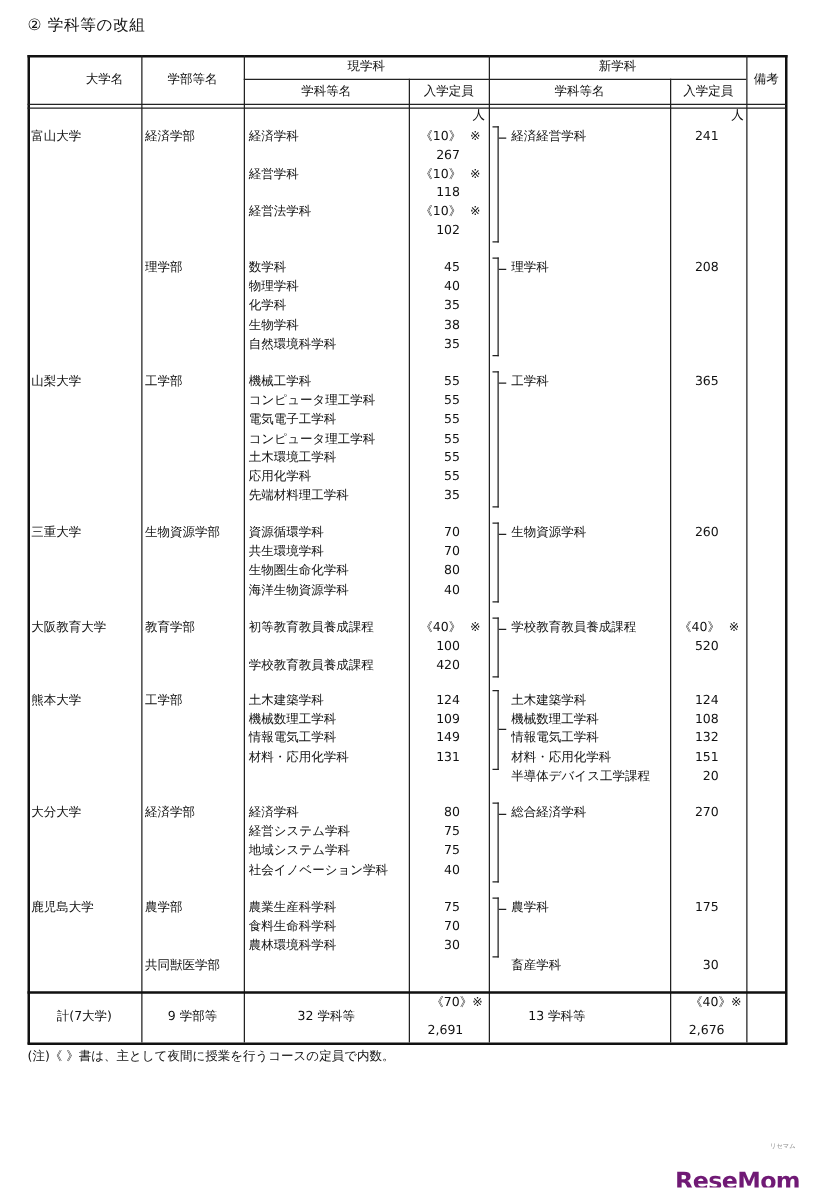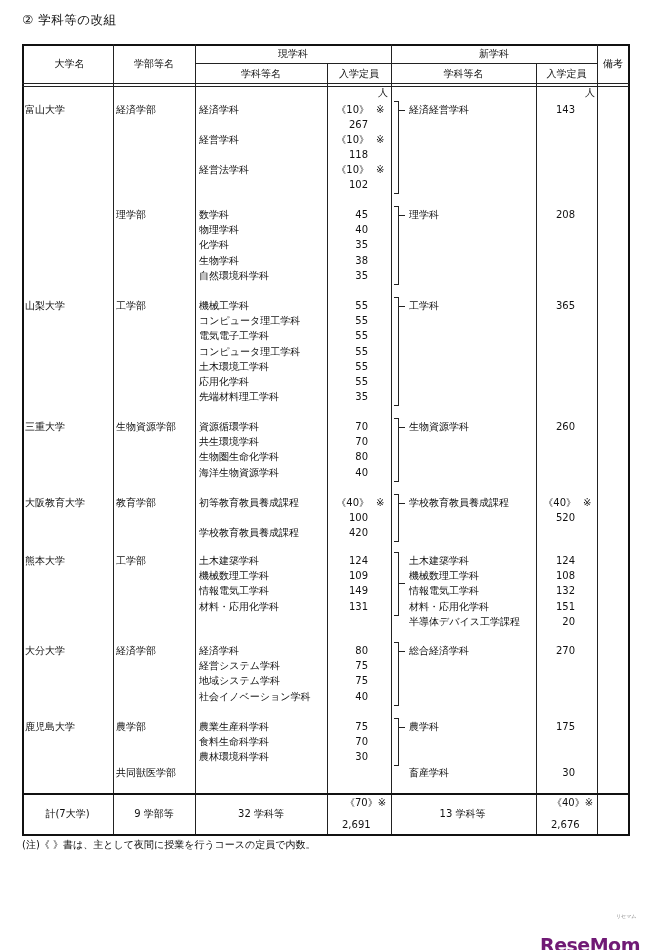--- a/index.html
+++ b/index.html
@@ -37,21 +37,21 @@
   <div class="vline" style="left:391px;top:44px;height:790px"></div>
   <div class="vline" style="left:536px;top:63px;height:771px"></div>
   <div class="vline" style="left:597px;top:44px;height:790px"></div>
 
   <div class="hline" style="left:195px;top:63px;width:402px"></div>
   <div class="hline" style="left:22px;top:83px;width:607px"></div>
   <div class="hline" style="left:22px;top:86px;width:607px"></div>
 
   <div class="hline thick" style="left:22px;top:793px;width:607px;height:1.5px"></div>
 
-  <div class="hdr" style="left:24px;top:59px;width:91px">大学名</div>
+  <div class="hdr" style="left:38px;top:59px;width:91px">大学名</div>
   <div class="hdr" style="left:113px;top:59px;width:82px">学部等名</div>
   <div class="hdr" style="left:195px;top:49px;width:196px">現学科</div>
   <div class="hdr" style="left:195px;top:69px;width:132px">学科等名</div>
   <div class="hdr" style="left:327px;top:69px;width:64px">入学定員</div>
   <div class="hdr" style="left:391px;top:49px;width:206px">新学科</div>
   <div class="hdr" style="left:391px;top:69px;width:145px">学科等名</div>
   <div class="hdr" style="left:536px;top:69px;width:61px">入学定員</div>
   <div class="hdr" style="left:597px;top:59px;width:32px">備考</div>
 
   <div class="abs" style="left:378px;top:88px">人</div>
@@ -68,21 +68,21 @@
       <div class="abs num" style="left:333px;top:135px;width:36px">《10》</div>
       <div class="abs" style="left:376px;top:135px">※</div>
       <div class="abs num" style="left:333px;top:150px;width:35px">118</div>
       <div class="abs" style="left:199px;top:165px">経営法学科</div>
       <div class="abs num" style="left:333px;top:165px;width:36px">《10》</div>
       <div class="abs" style="left:376px;top:165px">※</div>
       <div class="abs num" style="left:333px;top:180px;width:35px">102</div>
       <div class="bracket" style="left:394px;top:101px;height:91px"></div>
       <div class="tick" style="left:399px;top:110px"></div>
       <div class="abs" style="left:409px;top:105px">経済経営学科</div>
-      <div class="abs num" style="left:540px;top:105px;width:35px">143</div>
+      <div class="abs num" style="left:540px;top:105px;width:35px">241</div>
       <div class="abs" style="left:116px;top:210px">理学部</div>
       <div class="abs" style="left:199px;top:210px">数学科</div>
       <div class="abs num" style="left:333px;top:210px;width:35px">45</div>
       <div class="abs" style="left:199px;top:225.2px">物理学科</div>
       <div class="abs num" style="left:333px;top:225.2px;width:35px">40</div>
       <div class="abs" style="left:199px;top:240.39999999999998px">化学科</div>
       <div class="abs num" style="left:333px;top:240.39999999999998px;width:35px">35</div>
       <div class="abs" style="left:199px;top:255.59999999999997px">生物学科</div>
       <div class="abs num" style="left:333px;top:255.59999999999997px;width:35px">38</div>
       <div class="abs" style="left:199px;top:270.79999999999995px">自然環境科学科</div>
@@ -190,21 +190,21 @@
       <div class="abs" style="left:116px;top:768px">共同獣医学部</div>
       <div class="abs" style="left:409px;top:768px">畜産学科</div>
       <div class="abs num" style="left:540px;top:768px;width:35px">30</div>
     </div>
 
   <div class="hdr" style="left:22px;top:809px;width:91px">計(7大学)</div>
   <div class="hdr" style="left:113px;top:809px;width:82px">9 学部等</div>
   <div class="hdr" style="left:195px;top:809px;width:132px">32 学科等</div>
   <div class="abs" style="left:345px;top:798px">《70》※</div>
   <div class="abs" style="left:342px;top:820px">2,691</div>
-  <div class="hdr" style="left:390px;top:809px;width:145px">13 学科等</div>
+  <div class="hdr" style="left:373px;top:809px;width:145px">13 学科等</div>
   <div class="abs" style="left:552px;top:798px">《40》※</div>
   <div class="abs" style="left:551px;top:820px">2,676</div>
 </div>
 
 <div class="note">(注)《 》書は、主として夜間に授業を行うコースの定員で内数。</div>
 
 <div class="logo">ReseMom</div>
 <div class="logo-sub">リセマム</div>
 
 </body></html>

